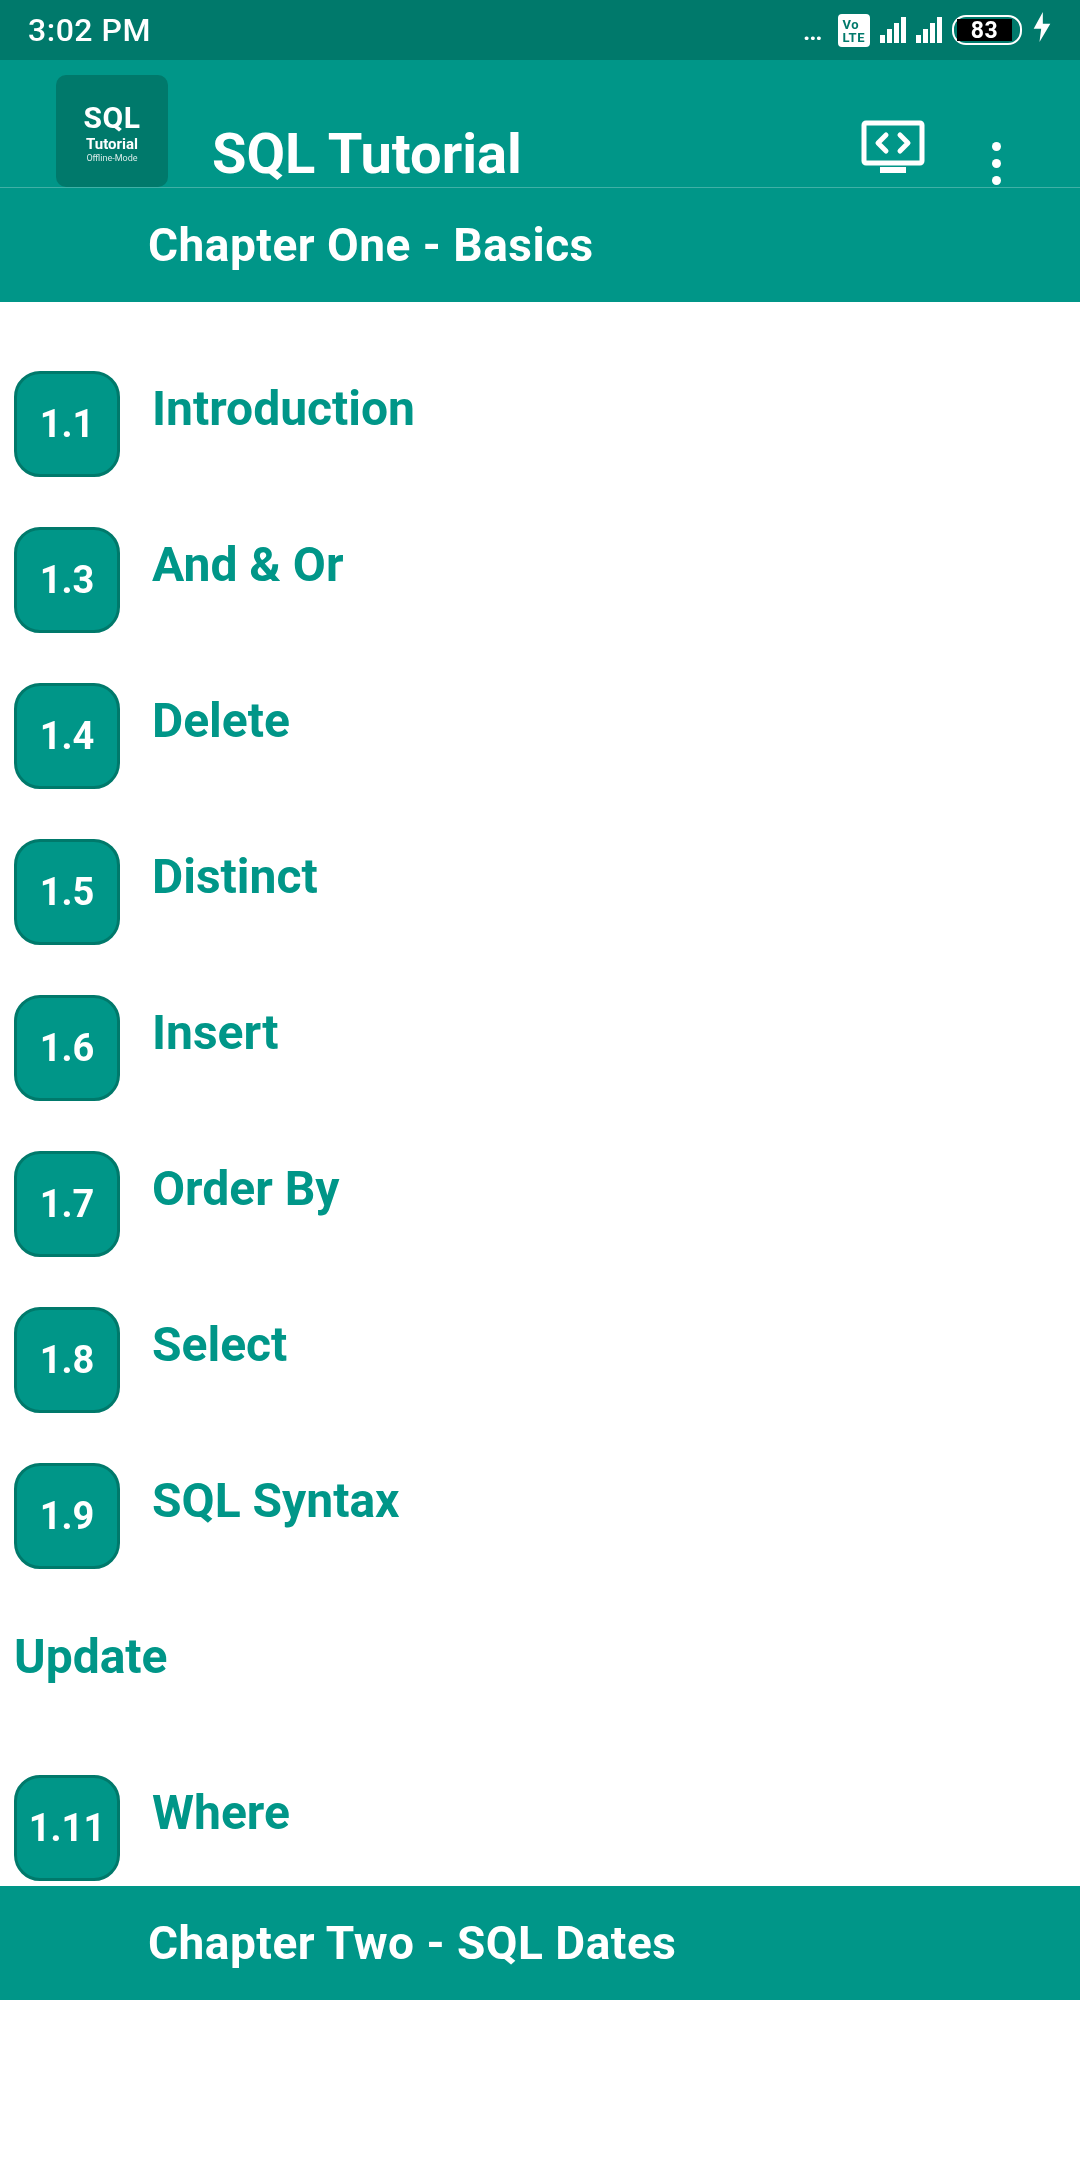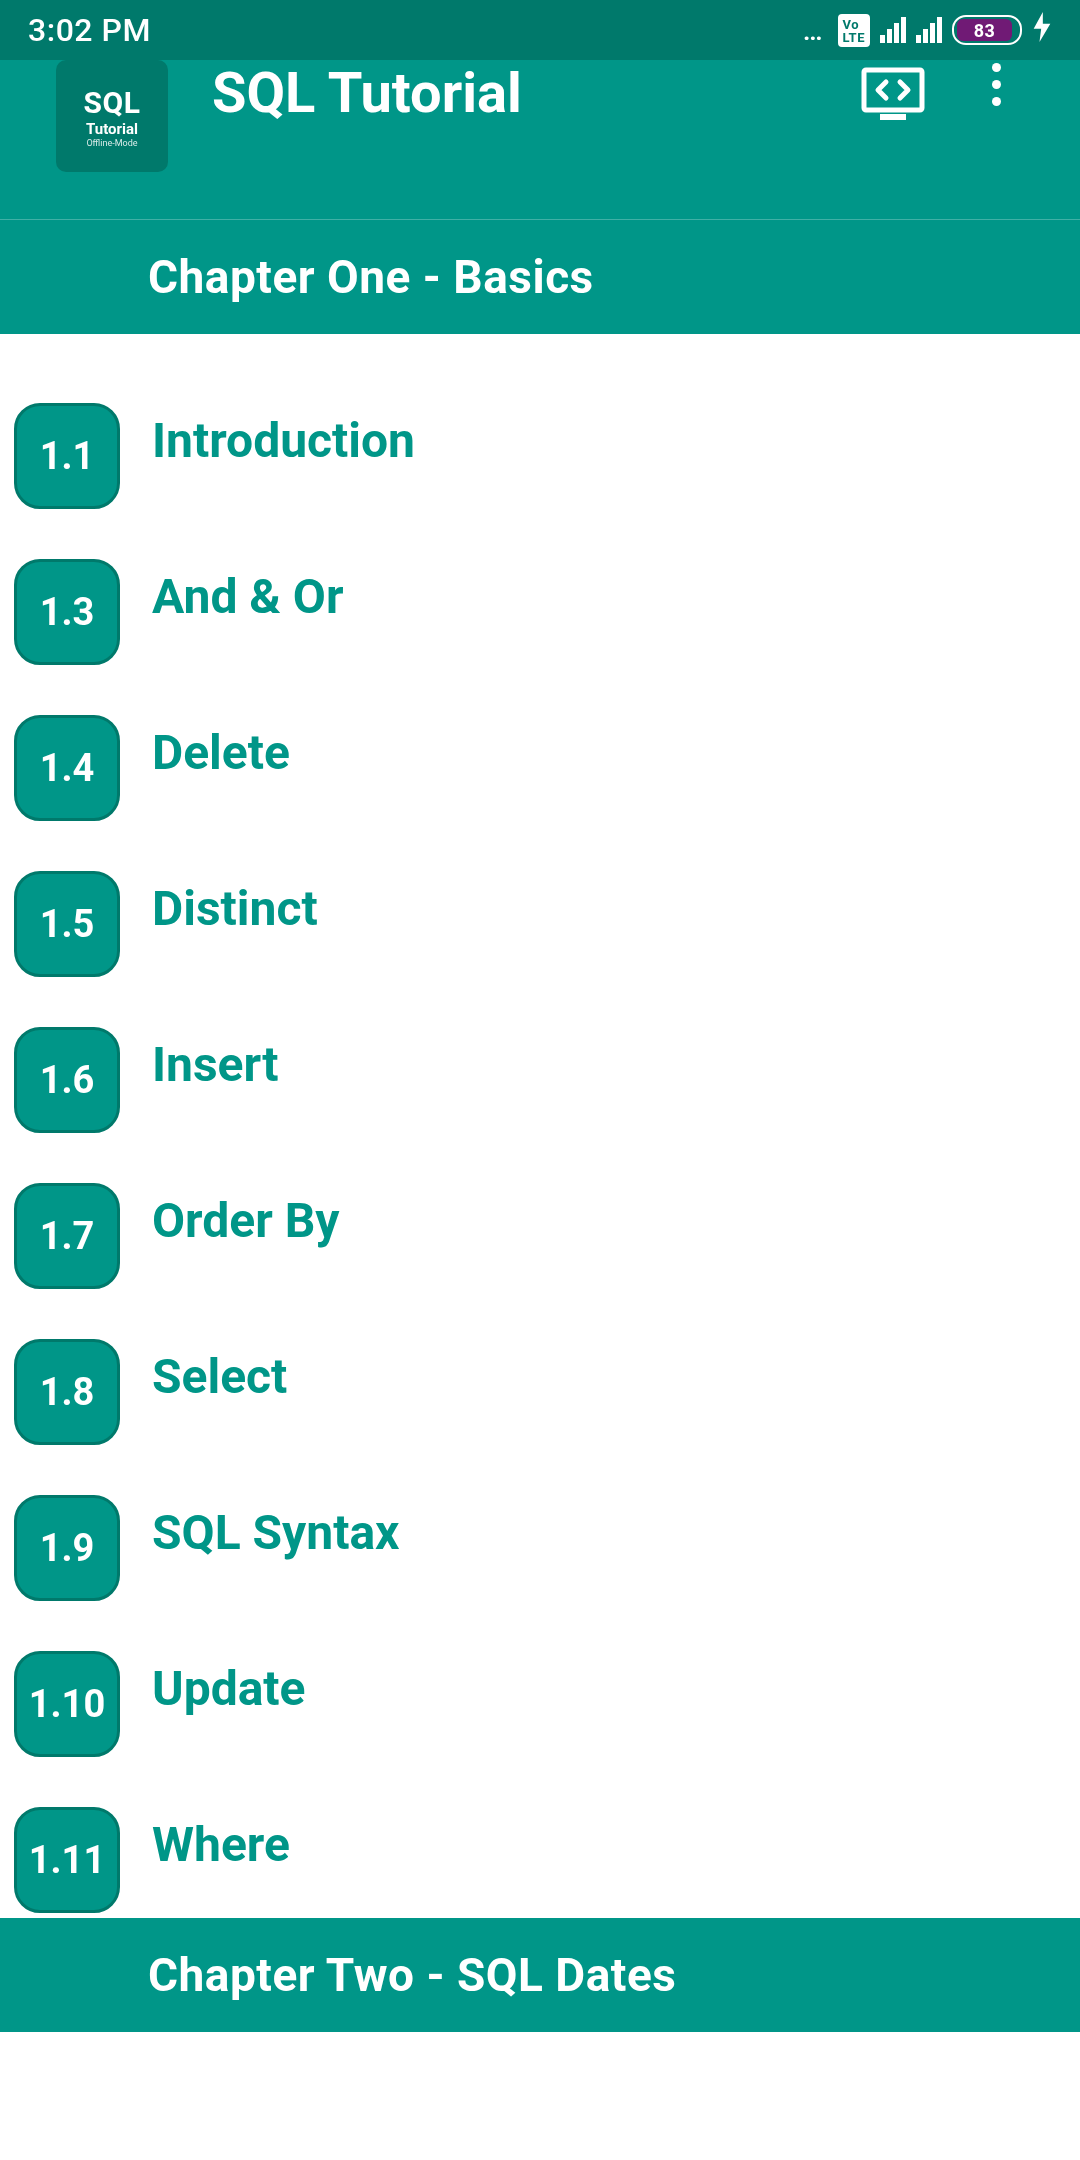--- a/index.html
+++ b/index.html
@@ -49,35 +49,35 @@
   .signal div:nth-child(4){height:26px;}
   .battery {
     position:relative;
     border:2.5px solid #fff;
     border-radius: 14px;
     width:70px; height:30px;
     display:flex; align-items:center; justify-content:flex-start;
     padding-left:3px;
   }
   .battery-fill{
-    background:#701a75;
+    background:#000000;
     height:22px;
     width:55px;
-    border-radius:6px;
+    border-radius:0;
     display:flex;align-items:center;justify-content:center;
-    color:#fff;font-size:18px;font-weight:700;
+    color:#fff;font-size:23px;font-weight:700;
   }
   .bolt{ font-size:28px; }
 
   
   .app-bar {
-    height: 160px;
+    height: 128px;
     background: #009688;
     display: flex;
-    align-items: flex-start;
+    align-items: flex-end;
     padding-left: 56px;
     padding-right: 46px;
     color: #fff;
     border-bottom:1px solid rgba(255,255,255,.25);
   }
   .app-logo {
     width: 112px; height: 112px;
     background: #00796b;
     border-radius: 10px;
     display:flex; flex-direction:column; align-items:center; justify-content:center;
@@ -229,21 +229,20 @@
   </div>
   <div class="lesson">
     <div class="badge">1.8</div>
     <div class="lesson-title">Select</div>
   </div>
   <div class="lesson">
     <div class="badge">1.9</div>
     <div class="lesson-title">SQL Syntax</div>
   </div>
   <div class="lesson">
-    <div class="badge">1.10</div>
     <div class="lesson-title">Update</div>
   </div>
   <div class="lesson">
     <div class="badge">1.11</div>
     <div class="lesson-title">Where</div>
   </div>
 </div>
 
 <div class="chapter-header">Chapter Two - SQL Dates</div>
 

